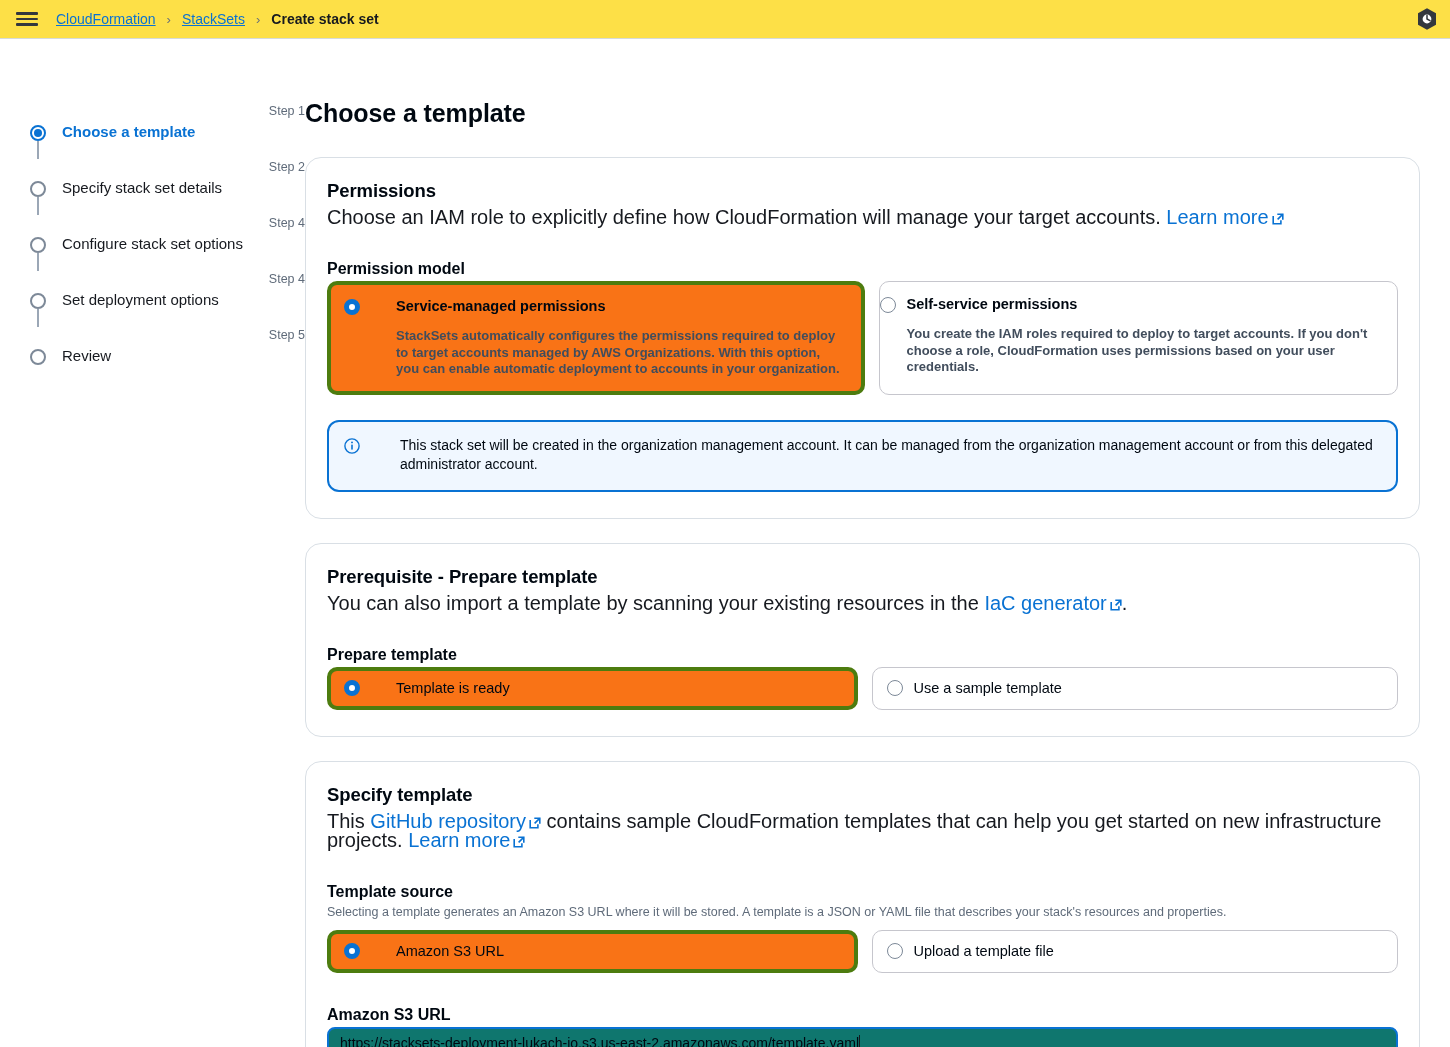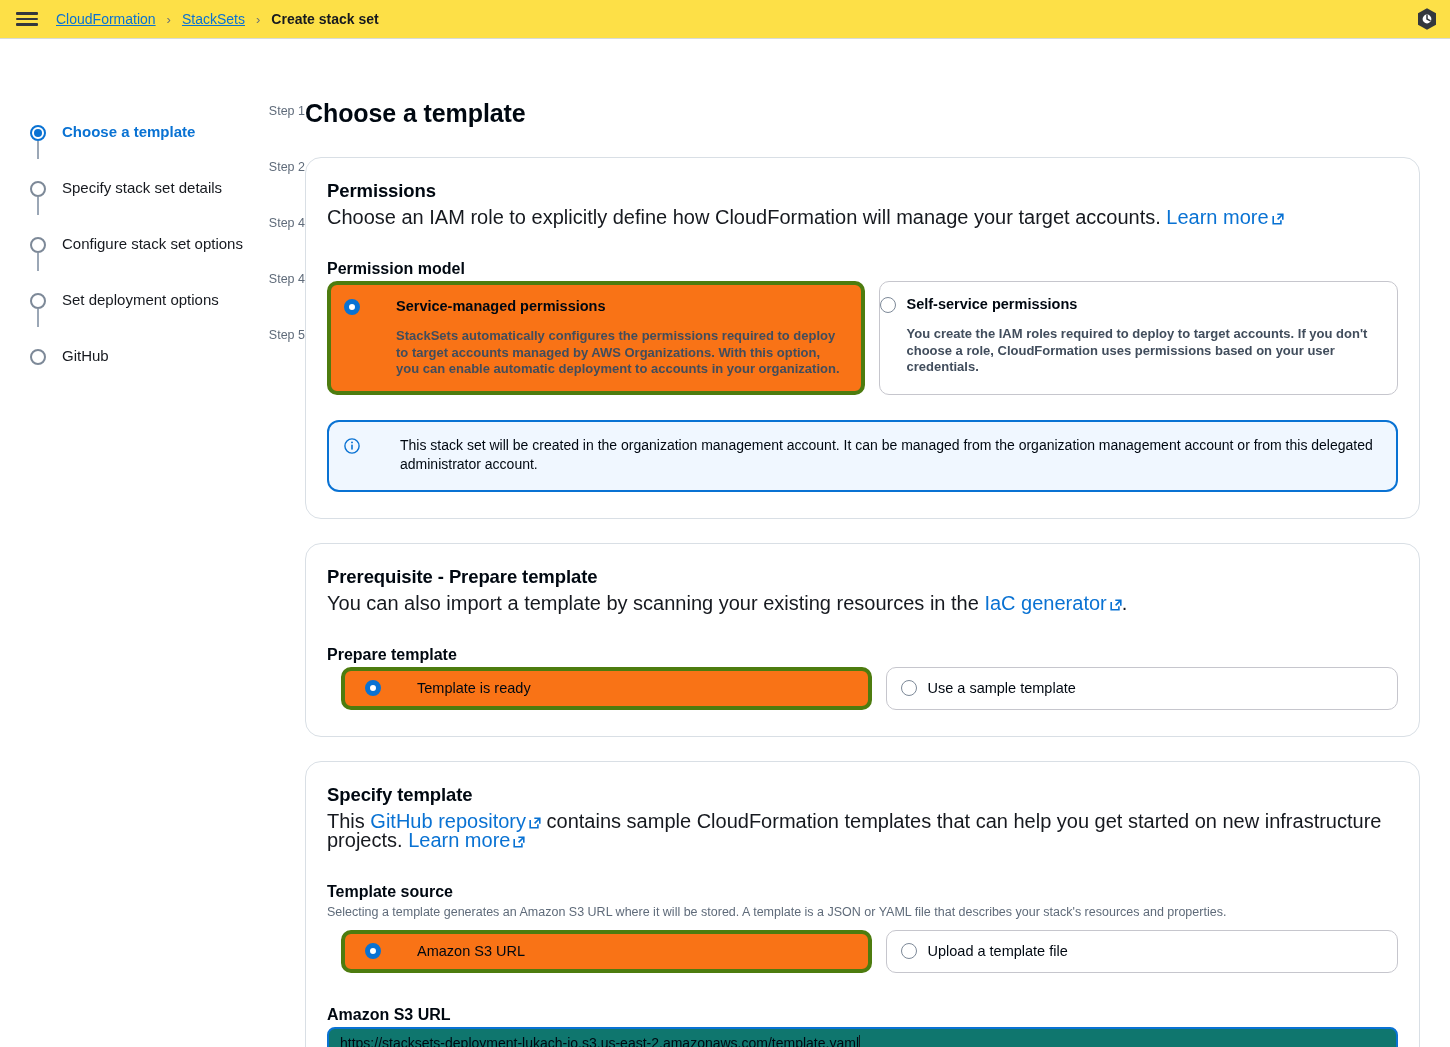--- a/index.html
+++ b/index.html
@@ -144,21 +144,21 @@
     display: flex; gap: 11px;
     cursor: pointer;
   }
   .tile.selected {
     border: 4px solid #4d7c0f;
     background: #f97316;
     padding: 12px 14px 13px 13px;
     gap: 36px;
   }
   .tile.compact { padding: 9px 14px; align-items: center; }
-  .tile.compact.selected { padding: 8px 20px; margin-left: 14px; }
+  .tile.compact.selected { padding: 8px 13px; }
 
   .radio {
     flex: 0 0 auto;
     width: 16px; height: 16px; border-radius: 50%;
     border: 1.6px solid #7d8998; background: #fff;
     margin-top: 2px; position: relative; box-sizing: border-box;
   }
   .tile.compact .radio { margin-top: 0; }
   .tile.selected .radio {
     border: 5px solid #0972d3; background: #ffffff;
@@ -276,21 +276,21 @@
         <div class="wdot"></div>
         <div class="wline"></div>
         <div class="num">Step 4</div>
         <div class="title">Set deployment options</div>
       </div>
 
       <div class="wstep">
         <div class="wdot"></div>
 
         <div class="num">Step 5</div>
-        <div class="title">GitHub</div>
+        <div class="title">Review</div>
       </div>
 
     </div>
   </aside>
 
   <main class="main">
     <div class="content-wrap">
 
       <h1 class="page-title">Choose a template</h1>
 

